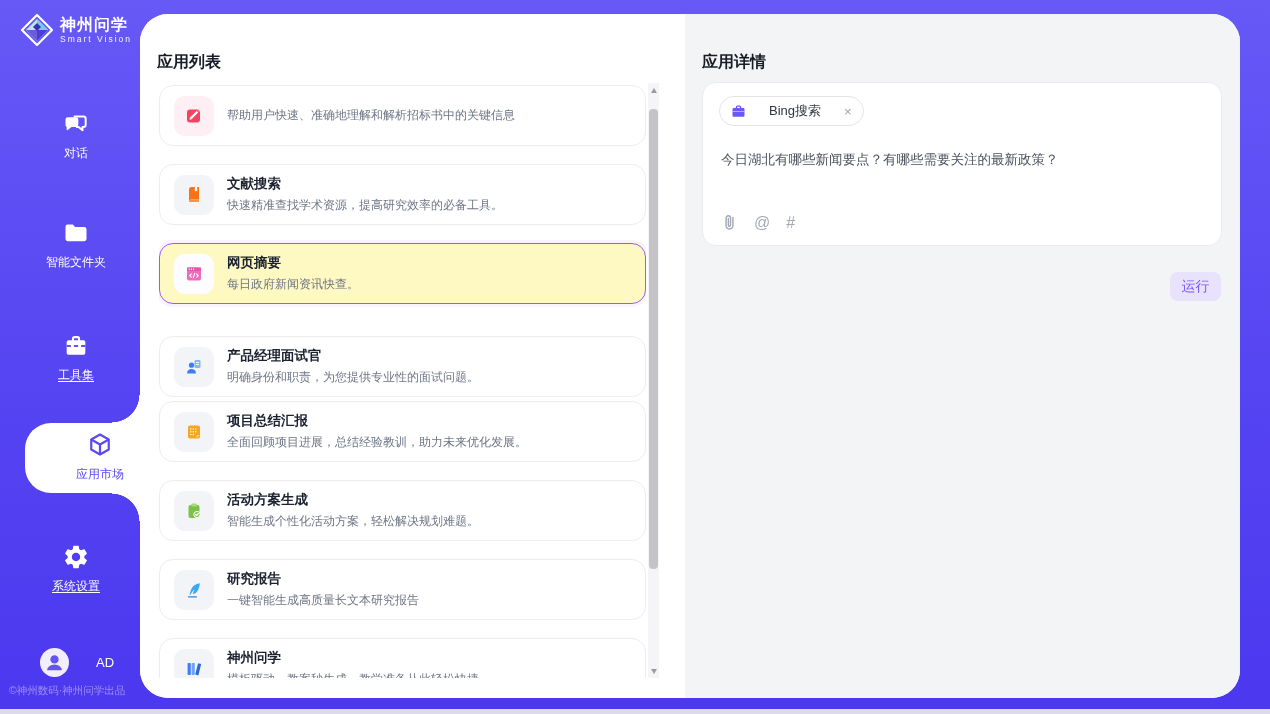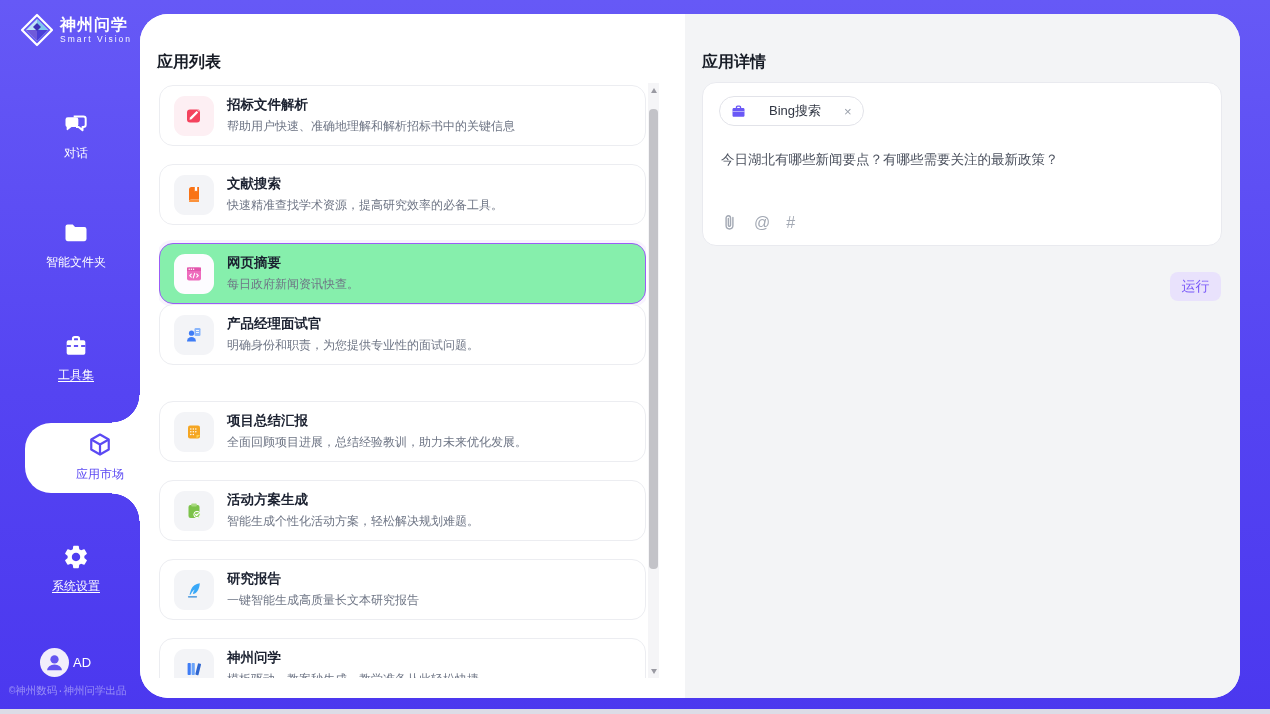--- a/index.html
+++ b/index.html
@@ -16,38 +16,38 @@
   .nav-item{position:absolute;left:0;width:152px;display:flex;flex-direction:column;align-items:center;
             gap:7px;color:#fff;cursor:pointer;}
   .nav-label{font-size:12px;}
   .nav-item.u .nav-label{text-decoration:underline;text-underline-offset:2px;}
   .nav-item.active{color:#5b49f3;z-index:3;margin-left:24px;}
   .tab-bubble{position:absolute;left:25px;top:423px;width:115px;height:70px;background:#fff;
               border-radius:26px 0 0 26px;z-index:2;}
   .tab-fillet{position:absolute;left:112px;width:28px;height:28px;z-index:2;}
   .tf-top{top:395px;background:radial-gradient(circle 28px at 0 0,rgba(0,0,0,0) 27px,#fff 27.6px);}
   .tf-bot{top:493px;background:radial-gradient(circle 28px at 0 100%,rgba(0,0,0,0) 27px,#fff 27.6px);}
-  .user-row{position:absolute;left:40px;top:648px;display:flex;align-items:center;gap:4px;color:#fff;font-size:13px;cursor:pointer;}
+  .user-row{position:absolute;left:40px;top:648px;display:flex;align-items:center;gap:27px;color:#fff;font-size:13px;cursor:pointer;}
   .avatar{width:29px;height:29px;border-radius:50%;background:#f2eefb;display:flex;align-items:center;justify-content:center;}
-  .side-footer{position:absolute;left:9px;top:684px;width:131px;color:rgba(255,255,255,.42);font-size:10.5px;white-space:nowrap;font-family:Liberation Mono, monospace;}
+  .side-footer{position:absolute;left:9px;top:684px;width:131px;color:rgba(255,255,255,.42);font-size:10.5px;white-space:nowrap;}
 
   
   .content{position:absolute;left:140px;top:14px;width:1100px;height:684px;border-radius:28px;
            overflow:hidden;display:flex;background:#fff;z-index:1;}
   .list-panel{position:relative;width:545px;background:#fff;}
   .detail-panel{position:relative;flex:1;background:#f3f4f6;}
   .panel-title{position:absolute;top:38px;font-size:16px;font-weight:700;color:#171c26;}
   .list-panel .panel-title{left:17px;}
   .detail-panel .panel-title{left:17px;}
 
   
   .cards-viewport{position:absolute;left:19px;top:70px;width:487px;height:594px;overflow:hidden;}
   .card{position:absolute;left:0;width:487px;height:61px;border:1px solid #ecedf1;border-radius:14px;
         background:#fff;display:flex;align-items:center;padding:0 14px;gap:13px;cursor:pointer;}
-  .card.sel{background:#86efac;border:1.5px solid #9b5cf6;box-shadow:0 0 0 3px rgba(155,92,246,.07);}
+  .card.sel{background:#fef9c3;border:1.5px solid #9b5cf6;box-shadow:0 0 0 3px rgba(155,92,246,.07);}
   .tile{width:40px;height:40px;border-radius:11px;display:flex;align-items:center;justify-content:center;flex:none;}
   .t-gray{background:#f3f4f7;}
   .t-pink{background:#fdeff3;}
   .t-white{background:#fdfcff;}
   .card-text{display:flex;flex-direction:column;gap:4px;min-width:0;}
   .card-name{font-size:13.5px;font-weight:700;color:#1b2130;}
   .card-desc{font-size:12px;color:#6e7585;white-space:nowrap;}
 
   
   .scrollbar{position:absolute;left:508px;top:69px;width:11px;height:595px;background:#f5f5f7;}
@@ -155,21 +155,20 @@
 
         <div class="card" style="top:1px;">
           <span class="tile t-pink">
             <svg width="20" height="20" viewBox="0 0 20 20">
               <rect x="3" y="3.5" width="13" height="13" rx="3" fill="#f4435e"></rect>
               <path d="M7.6 13.2l-2.1.5.5-2.1 6.6-6.6 1.6 1.6z" fill="#fff"></path>
               <path d="M13.4 4.2l1.1-1.1 1.6 1.6-1.1 1.1z" fill="#f9a8b4"></path>
             </svg>
           </span>
           <span class="card-text">
-            <span class="card-name">招标文件解析</span>
             <span class="card-desc">帮助用户快速、准确地理解和解析招标书中的关键信息</span>
           </span>
         </div>
 
         <div class="card" style="top:80px;">
           <span class="tile t-gray">
             <svg width="20" height="20" viewBox="0 0 20 20">
               <path d="M5 4.5A2.5 2.5 0 0 1 7.5 2H15v12.5H7.5A2.5 2.5 0 0 0 5 17z" fill="#f97316"></path>
               <path d="M5 17a2.5 2.5 0 0 1 2.5-2.5H15V17z" fill="#fb923c"></path>
               <path d="M10.8 2h2.4v4.6l-1.2-1-1.2 1z" fill="#fff"></path>
@@ -191,21 +190,21 @@
               <circle cx="9.6" cy="5.2" r="0.7" fill="#fff"></circle>
               <path d="M7.3 10l-1.6 1.6 1.6 1.6M12.7 10l1.6 1.6-1.6 1.6M10.7 9.3l-1.4 4.6" fill="none" stroke="#fff" stroke-width="1.1" stroke-linecap="round" stroke-linejoin="round"></path>
             </svg>
           </span>
           <span class="card-text">
             <span class="card-name">网页摘要</span>
             <span class="card-desc">每日政府新闻资讯快查。</span>
           </span>
         </div>
 
-        <div class="card" style="top:220px;">
+        <div class="card" style="top:252px;">
           <span class="tile t-gray">
             <svg width="20" height="20" viewBox="0 0 20 20">
               <rect x="10.5" y="3" width="6" height="8" rx="1.2" fill="#8ab6fb"></rect>
               <path d="M12 5.5h3M12 7.5h3" stroke="#fff" stroke-width="0.9"></path>
               <circle cx="7.5" cy="8.2" r="2.6" fill="#3f7df6"></circle>
               <path d="M3 16.5a4.5 4.5 0 0 1 9 0z" fill="#3f7df6"></path>
             </svg>
           </span>
           <span class="card-text">
             <span class="card-name">产品经理面试官</span>

